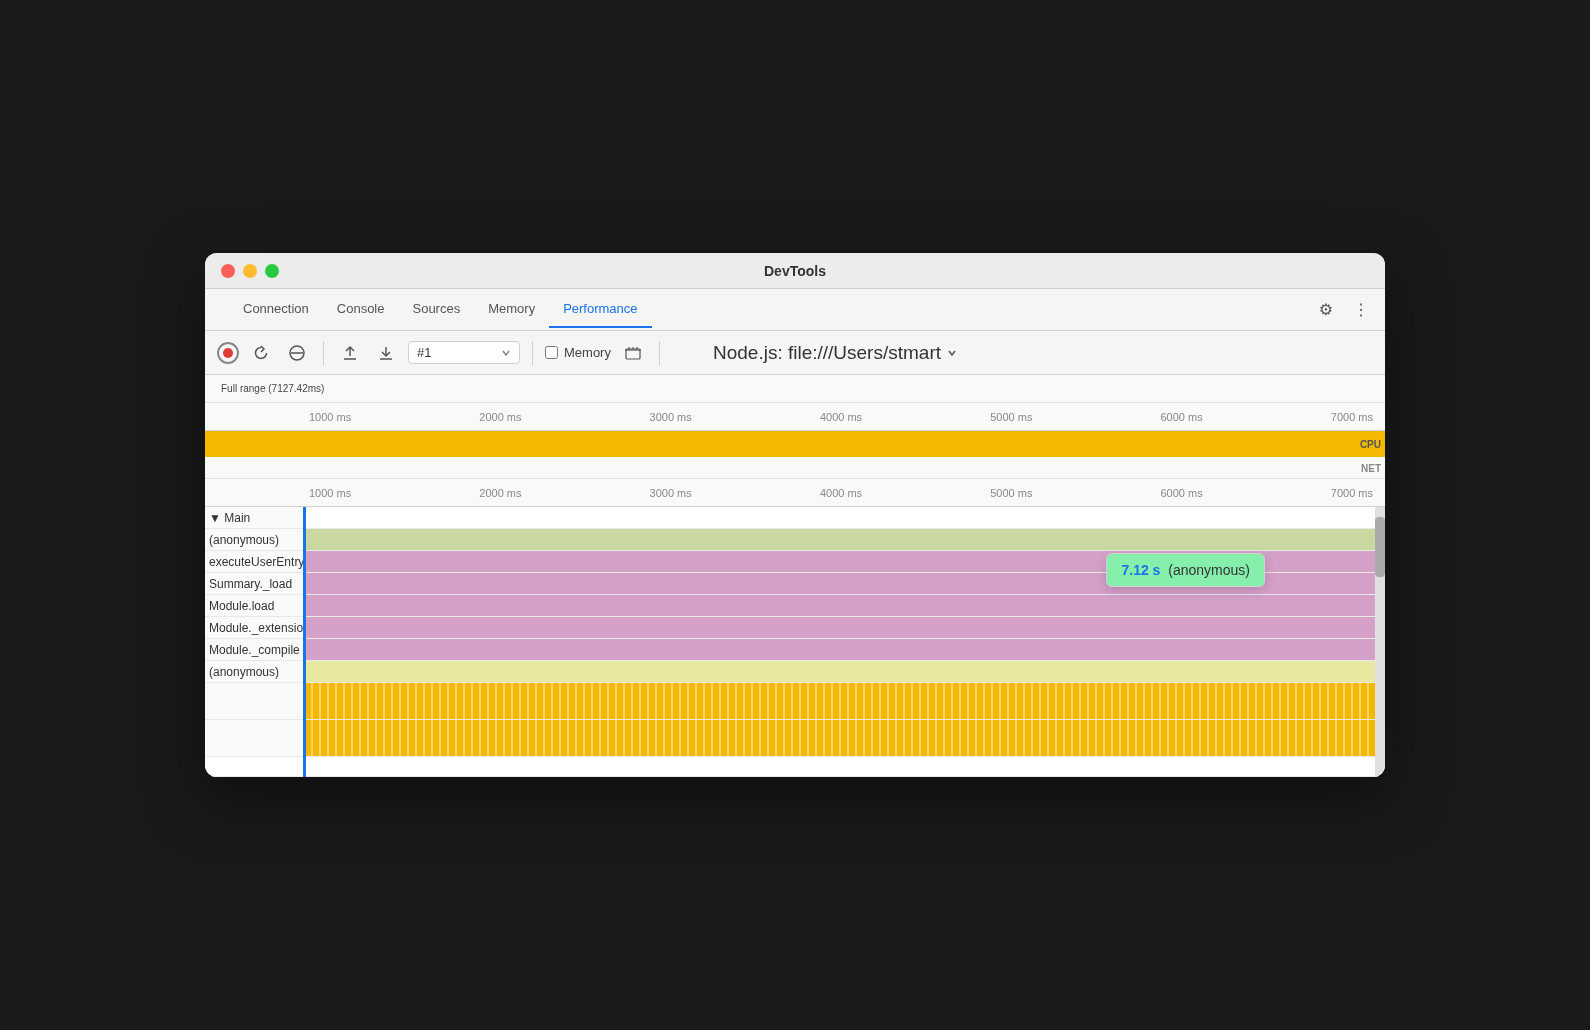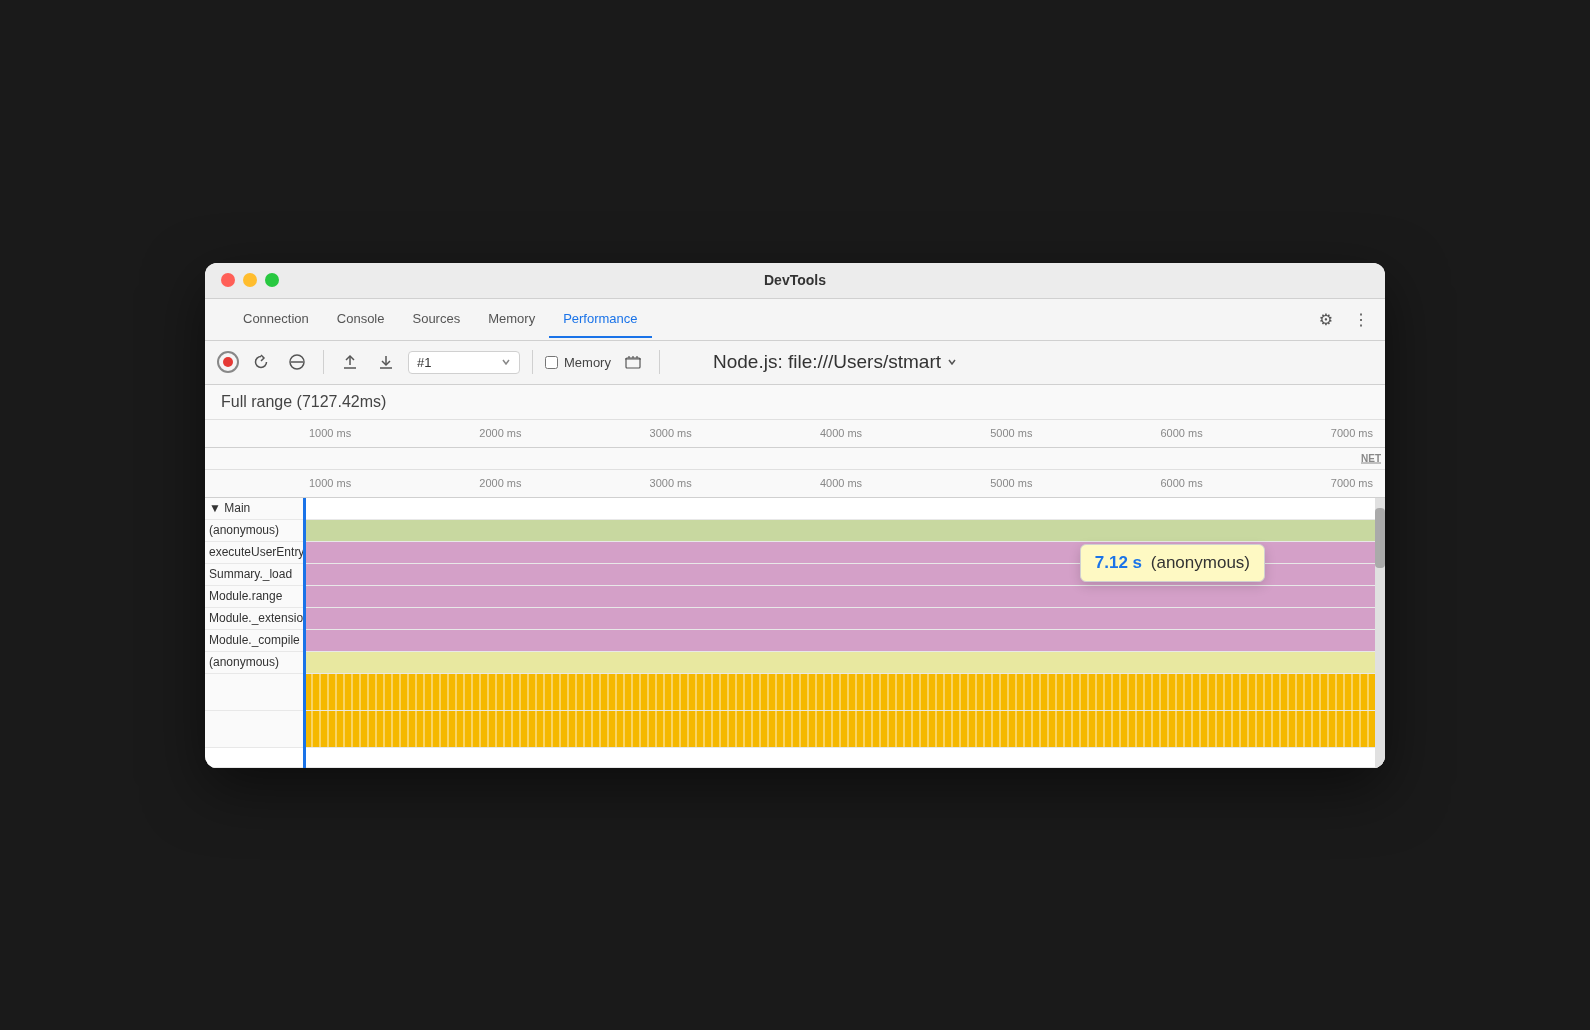--- a/index.html
+++ b/index.html
@@ -155,21 +155,21 @@
       cursor: pointer;
       margin-left: 41px;
     }
     .main-content {
       background: white;
     }
     .timeline-header {
       background: #f9f9f9;
       border-bottom: 1px solid #e0e0e0;
       padding: 8px 16px;
-      font-size: 16px;
+      font-size: 10px;
       color: #444;
     }
     .time-ruler {
       display: flex;
       align-items: center;
       background: #f9f9f9;
       border-bottom: 1px solid #d0d0d0;
       height: 28px;
       padding: 0 8px 0 100px;
       font-size: 11px;
@@ -203,21 +203,20 @@
       border-bottom: 1px solid #e0e0e0;
     }
     .net-label {
       position: absolute;
       right: 4px;
       top: 50%;
       transform: translateY(-50%);
       font-size: 10px;
       color: #888;
       font-weight: 600;
-      text-decoration: underline;
     }
     .trace-row {
       display: flex;
       align-items: stretch;
       border-bottom: 1px solid #e8e8e8;
       min-height: 22px;
     }
     .trace-label {
       width: 100px;
       min-width: 100px;
@@ -266,25 +265,25 @@
       left: 0; top: 0; right: 0; bottom: 0;
       background: #d4a0c8;
     }
     .bar-anon2 {
       position: absolute;
       left: 0; top: 0; right: 0; bottom: 0;
       background: #e8e8a0;
     }
     .tooltip-box {
       position: absolute;
-      background: #fef9c3;
+      background: #86efac;
       border: 1px solid #d0d0d0;
       border-radius: 6px;
       padding: 8px 14px;
-      font-size: 17px;
+      font-size: 14px;
       color: #333;
       box-shadow: 0 4px 12px rgba(0,0,0,0.15);
       z-index: 10;
       white-space: nowrap;
     }
     .tooltip-time {
       color: #1a73e8;
       font-weight: 600;
       margin-right: 4px;
     }
@@ -451,20 +450,23 @@
         <span>1000 ms</span>
         <span>2000 ms</span>
         <span>3000 ms</span>
         <span>4000 ms</span>
         <span>5000 ms</span>
         <span>6000 ms</span>
         <span>7000 ms</span>
       </div>
     </div>
 
+    <div class="cpu-bar">
+      <span class="cpu-label">CPU</span>
+    </div>
 
     <div class="net-bar">
       <span class="net-label">NET</span>
     </div>
 
     <div class="time-ruler">
       <div class="time-ruler-inner">
         <span>1000 ms</span>
         <span>2000 ms</span>
         <span>3000 ms</span>
@@ -505,21 +507,21 @@
       </div>
 
       <div class="trace-row">
         <div class="trace-label">Summary._load</div>
         <div class="trace-bar-area">
           <div class="bar-module-load"></div>
         </div>
       </div>
 
       <div class="trace-row">
-        <div class="trace-label">Module.range</div>
+        <div class="trace-label">Module.load</div>
         <div class="trace-bar-area">
           <div class="bar-module-load2"></div>
         </div>
       </div>
 
       <div class="trace-row">
         <div class="trace-label">Module._extensions..js</div>
         <div class="trace-bar-area">
           <div class="bar-extensions"></div>
         </div>

